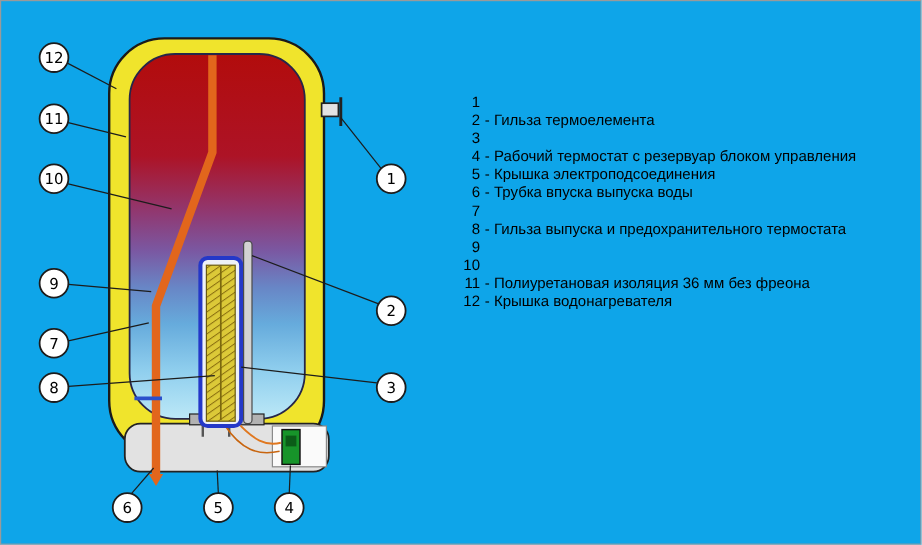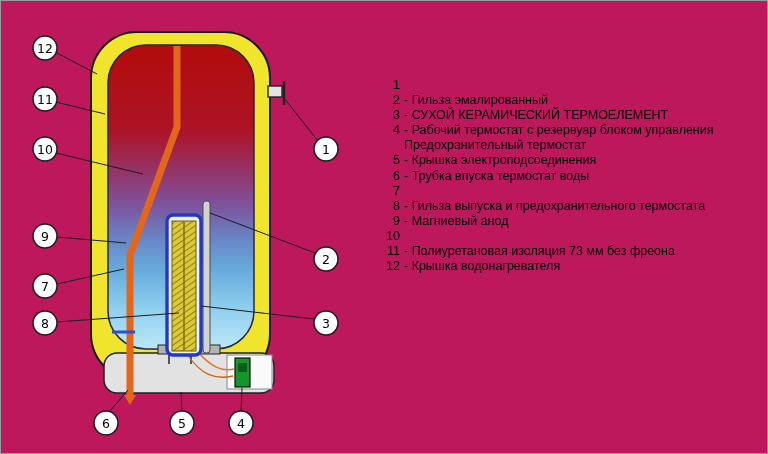--- a/index.html
+++ b/index.html
@@ -1,21 +1,21 @@
 <!DOCTYPE html>
 <html><head>
 <meta charset="utf-8">
 <style>
   * { margin: 0; padding: 0; box-sizing: border-box; }
   html, body { background: #ffffff; }
   .canvas {
     position: relative;
     width: 768px;
     height: 454px;
-    background: #be185d;
+    background: #0ea5e9;
     border: 1px solid #9a9a9a;
     overflow: hidden;
     font-family: "Liberation Sans", sans-serif;
   }
   .diagram-svg { position: absolute; left: 0; top: 0; }
   .legend {
     position: absolute;
     left: 382px;
     top: 77px;
     font-size: 12.5px;
@@ -146,59 +146,56 @@
       <text class="cot" x="325" y="326.5">3</text>
     </g>
   </svg>
 
   <div class="legend">
     <div class="legend-line">
       <span class="legend-num">1</span>
     </div>
     <div class="legend-line">
       <span class="legend-num">2</span>
-      <span class="legend-text">- Гильза эмалированный</span>
+      <span class="legend-text">- Гильза термоелемента</span>
     </div>
     <div class="legend-line">
       <span class="legend-num">3</span>
-      <span class="legend-text">- СУХОЙ КЕРАМИЧЕСКИЙ ТЕРМОЕЛЕМЕНТ</span>
     </div>
     <div class="legend-line">
       <span class="legend-num">4</span>
       <span class="legend-text">- Рабочий термостат с резервуар блоком управления</span>
     </div>
     <div class="legend-line">
       <span class="legend-num"></span>
-      <span class="legend-text">Предохранительный термостат</span>
     </div>
     <div class="legend-line">
       <span class="legend-num">5</span>
       <span class="legend-text">- Крышка электроподсоединения</span>
     </div>
     <div class="legend-line">
       <span class="legend-num">6</span>
-      <span class="legend-text">- Трубка впуска термостат воды</span>
+      <span class="legend-text">- Трубка впуска выпуска воды</span>
     </div>
     <div class="legend-line">
       <span class="legend-num">7</span>
     </div>
     <div class="legend-line">
       <span class="legend-num">8</span>
       <span class="legend-text">- Гильза выпуска и предохранительного термостата</span>
     </div>
     <div class="legend-line">
       <span class="legend-num">9</span>
-      <span class="legend-text">- Магниевый анод</span>
     </div>
     <div class="legend-line">
       <span class="legend-num">10</span>
     </div>
     <div class="legend-line">
       <span class="legend-num">11</span>
-      <span class="legend-text">- Полиуретановая изоляция 73 мм без фреона</span>
+      <span class="legend-text">- Полиуретановая изоляция 36 мм без фреона</span>
     </div>
     <div class="legend-line">
       <span class="legend-num">12</span>
       <span class="legend-text">- Крышка водонагревателя</span>
     </div>
   </div>
 
 </div>
 
 </body></html>

